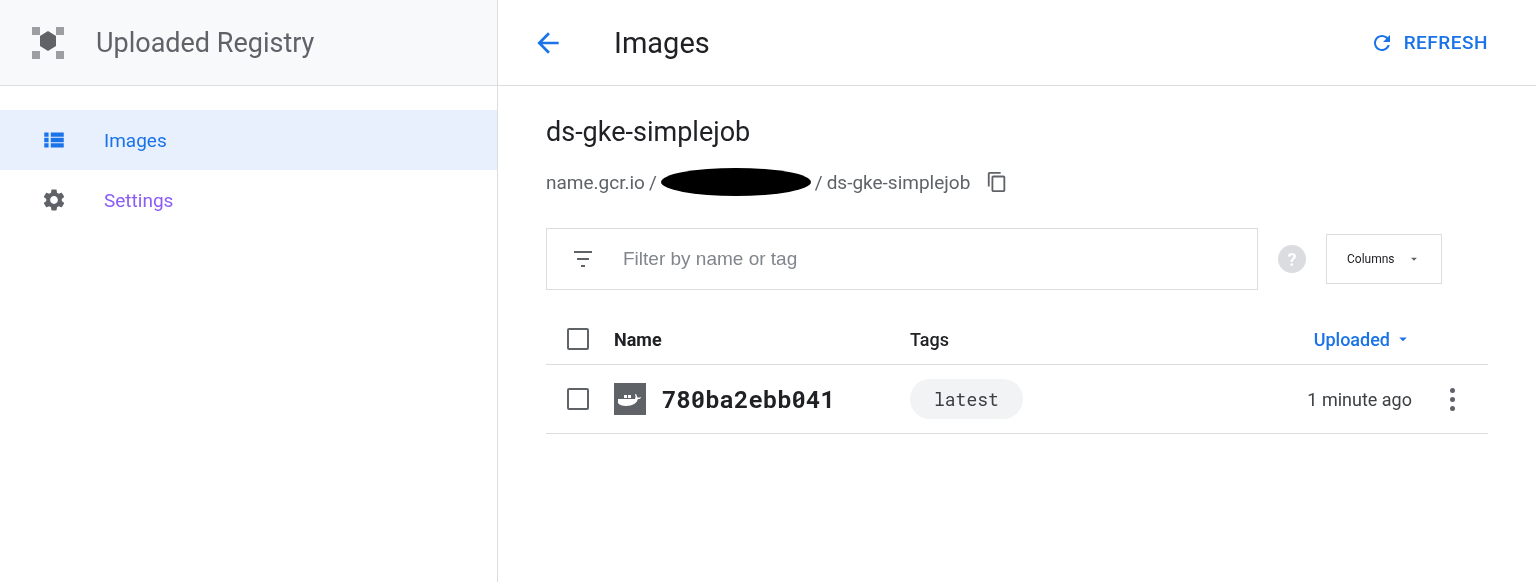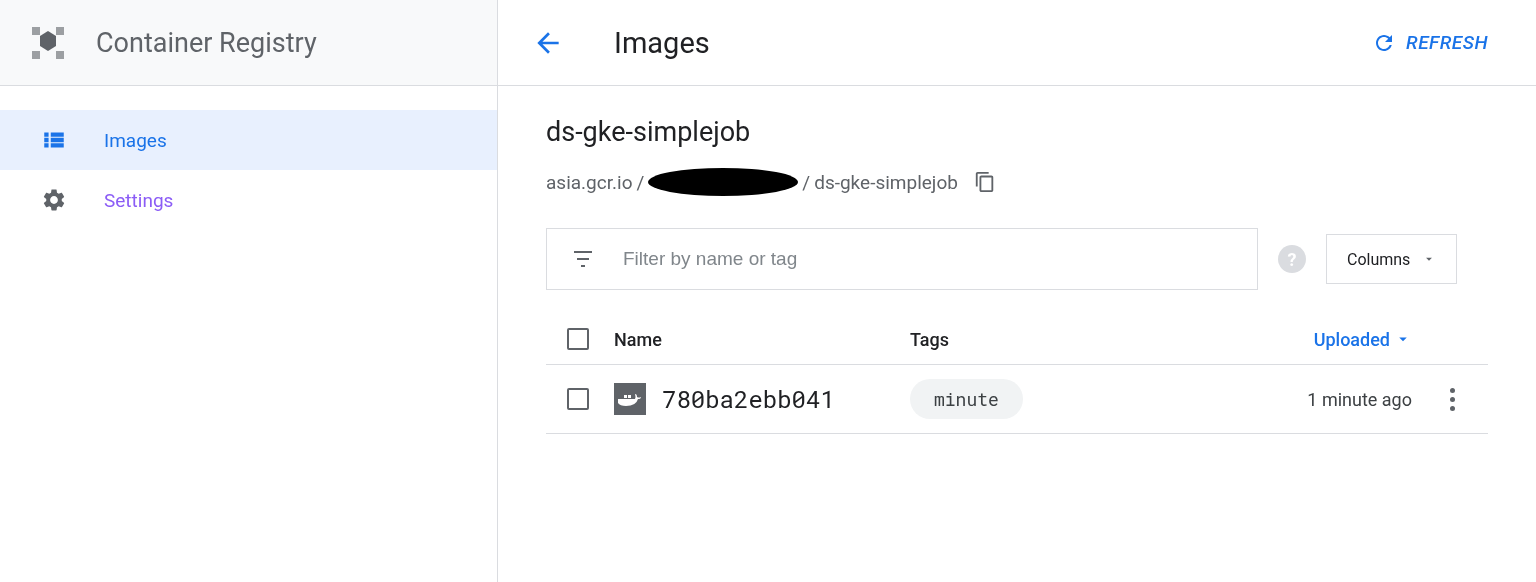--- a/index.html
+++ b/index.html
@@ -109,21 +109,20 @@
     }
     .action-btn {
       display: flex;
       align-items: center;
       gap: 10px;
       font-size: 19px;
       font-weight: 500;
       letter-spacing: 0.5px;
       cursor: pointer;
       padding: 8px 16px;
-      font-style: italic;
     }
     .action-btn.refresh {
       color: #1a73e8;
     }
     .action-btn.delete {
       color: #bdc1c6;
     }
     .content {
       padding: 30px 48px;
     }
@@ -190,21 +189,21 @@
       font-size: 18px;
       font-weight: bold;
       cursor: pointer;
     }
     .columns-btn {
       display: flex;
       align-items: center;
       gap: 12px;
       border: 1px solid #dadce0;
       padding: 12px 20px;
-      font-size: 16px;
+      font-size: 12px;
       cursor: pointer;
       height: 50px;
     }
     
     .table {
       width: 100%;
     }
     .table-header, .table-row {
       display: flex;
       align-items: center;
@@ -227,20 +226,21 @@
       height: 22px;
       border: 2px solid #5f6368;
       border-radius: 2px;
       cursor: pointer;
     }
     .col-name {
       flex: 0 0 280px;
       display: flex;
       align-items: center;
       gap: 16px;
+      font-weight: bold;
     }
     .col-tags {
       flex: 0 0 340px;
     }
     .col-uploaded {
       flex: 1;
       text-align: right;
       color: #202124;
     }
     .table-header .col-uploaded {
@@ -304,21 +304,21 @@
 <div class="layout">
 
   <aside class="sidebar">
     <div class="sidebar-header">
       <div class="product-icon">
         <svg width="48" height="48" viewBox="0 0 24 24" fill="#5f6368">
           <path d="M4 4 L8 4 L8 8 L4 8 Z M4 16 L8 16 L8 20 L4 20 Z M16 4 L20 4 L20 8 L16 8 Z M16 16 L20 16 L20 20 L16 20 Z" opacity="0.6"></path>
           <path d="M12 6 L16 8.5 L16 13.5 L12 16 L8 13.5 L8 8.5 Z"></path>
         </svg>
       </div>
-      <div class="product-title">Container Registry</div>
+      <div class="product-title">Uploaded Registry</div>
     </div>
     <nav class="sidebar-nav">
       <div class="nav-item active">
         <span class="nav-icon">
           <svg width="26" height="26" viewBox="0 0 24 24">
               <path d="M3 5h4v4H3V5zm0 5h4v4H3v-4zm0 5h4v4H3v-4zm6-10h12v4H9V5zm0 5h12v4H9v-4zm0 5h12v4H9v-4z"></path>
             </svg>
         </span>
         <span>Images</span>
       </div>
@@ -346,21 +346,21 @@
             <path d="M17.65 6.35C16.2 4.9 14.21 4 12 4c-4.42 0-7.99 3.58-7.99 8s3.57 8 7.99 8c3.73 0 6.84-2.55 7.73-6h-2.08c-.82 2.33-3.04 4-5.65 4-3.31 0-6-2.69-6-6s2.69-6 6-6c1.66 0 3.14.69 4.22 1.78L13 11h7V4l-2.35 2.35z"></path>
           </svg>
         <span>REFRESH</span>
       </div>
     </div>
 
     <div class="content">
       <h2 class="repo-title">ds-gke-simplejob</h2>
 
       <div class="breadcrumb">
-        <span>asia.gcr.io</span>
+        <span>name.gcr.io</span>
         <span> / </span>
         <span class="redacted"></span>
         <span> / </span>
         <span>ds-gke-simplejob</span>
         <span class="copy-btn">
           <svg width="22" height="22" viewBox="0 0 24 24" fill="#5f6368">
               <path d="M16 1H4c-1.1 0-2 .9-2 2v14h2V3h12V1zm3 4H8c-1.1 0-2 .9-2 2v14c0 1.1.9 2 2 2h11c1.1 0 2-.9 2-2V7c0-1.1-.9-2-2-2zm0 16H8V7h11v14z"></path>
             </svg>
         </span>
       </div>
@@ -409,21 +409,21 @@
                   <rect x="10" y="8" width="3" height="3"></rect>
                 <rect x="6" y="4" width="3" height="3"></rect>
                   <rect x="10" y="4" width="3" height="3"></rect>
                   <rect x="14" y="8" width="3" height="3"></rect>
                 <path d="M0 12 Q2 15 8 15 Q18 15 20 8 Q23 8 23 6 Q21 7 19 6 Q19 3 17 3 Q18 6 17 8 L0 8 Z"></path>
               </svg>
             </div>
             <span class="img-name">780ba2ebb041</span>
           </div>
           <div class="col-tags">
-            <span class="tag-chip">minute</span>
+            <span class="tag-chip">latest</span>
           </div>
           <div class="col-uploaded">
             <span class="uploaded-text">1 minute ago</span>
           </div>
           <div class="col-menu">
             <div class="kebab">
               <span></span>
                 <span></span>
                 <span></span>
             </div>

